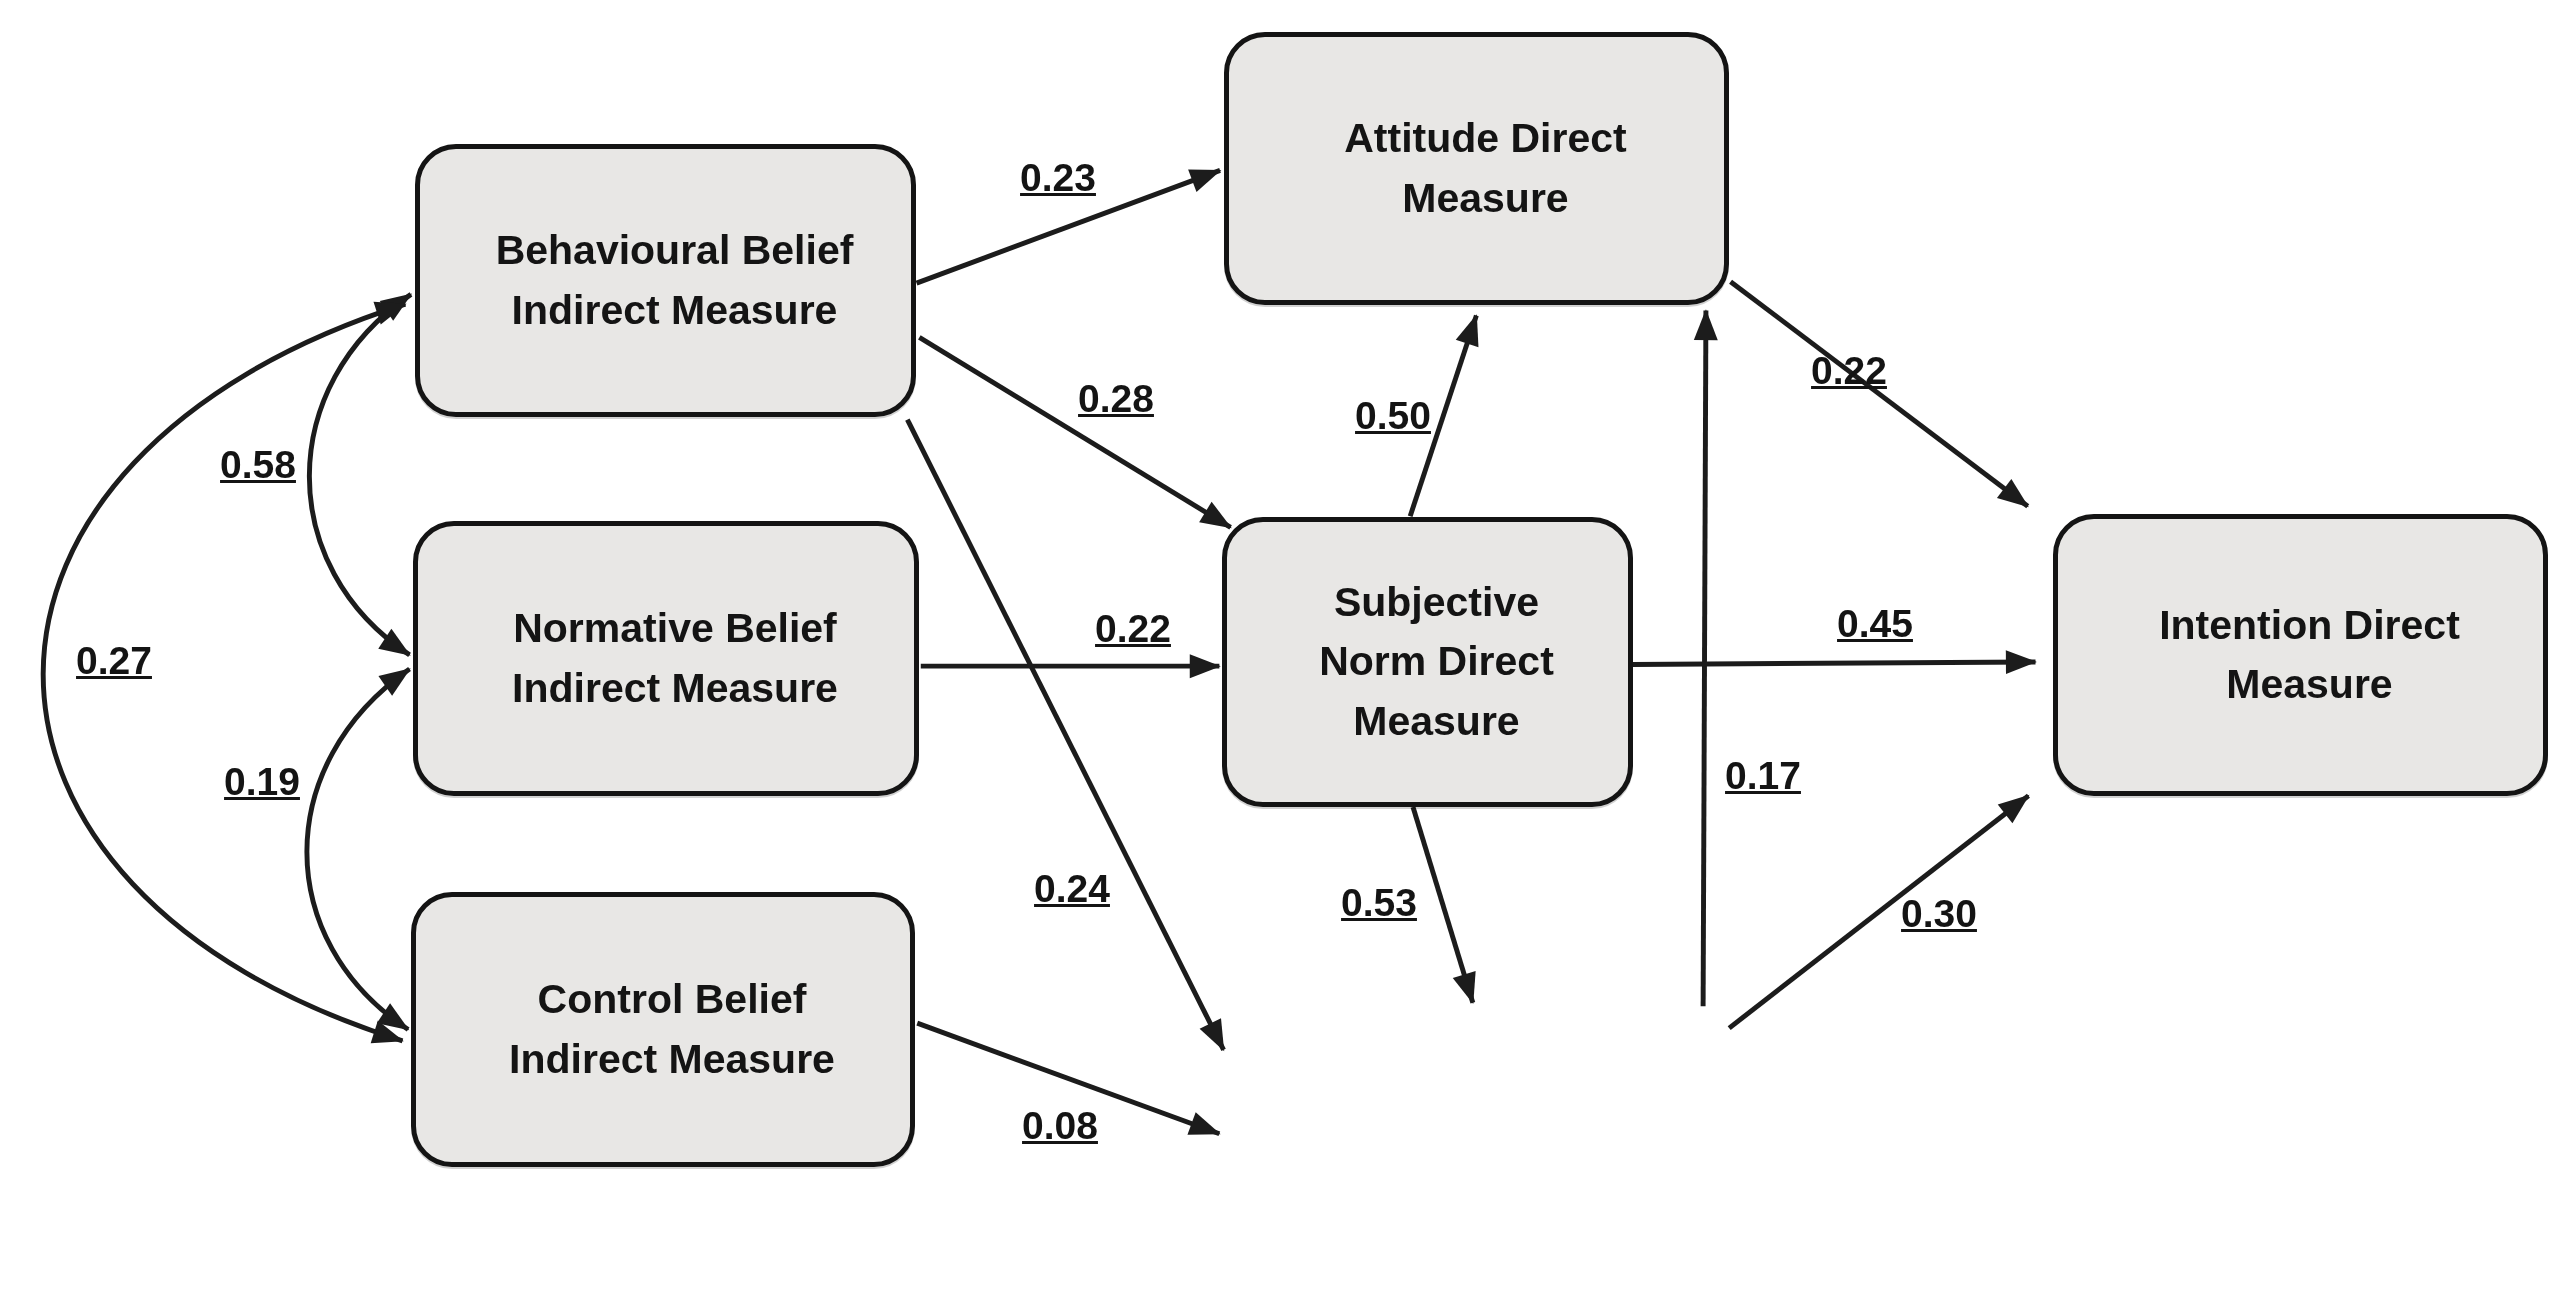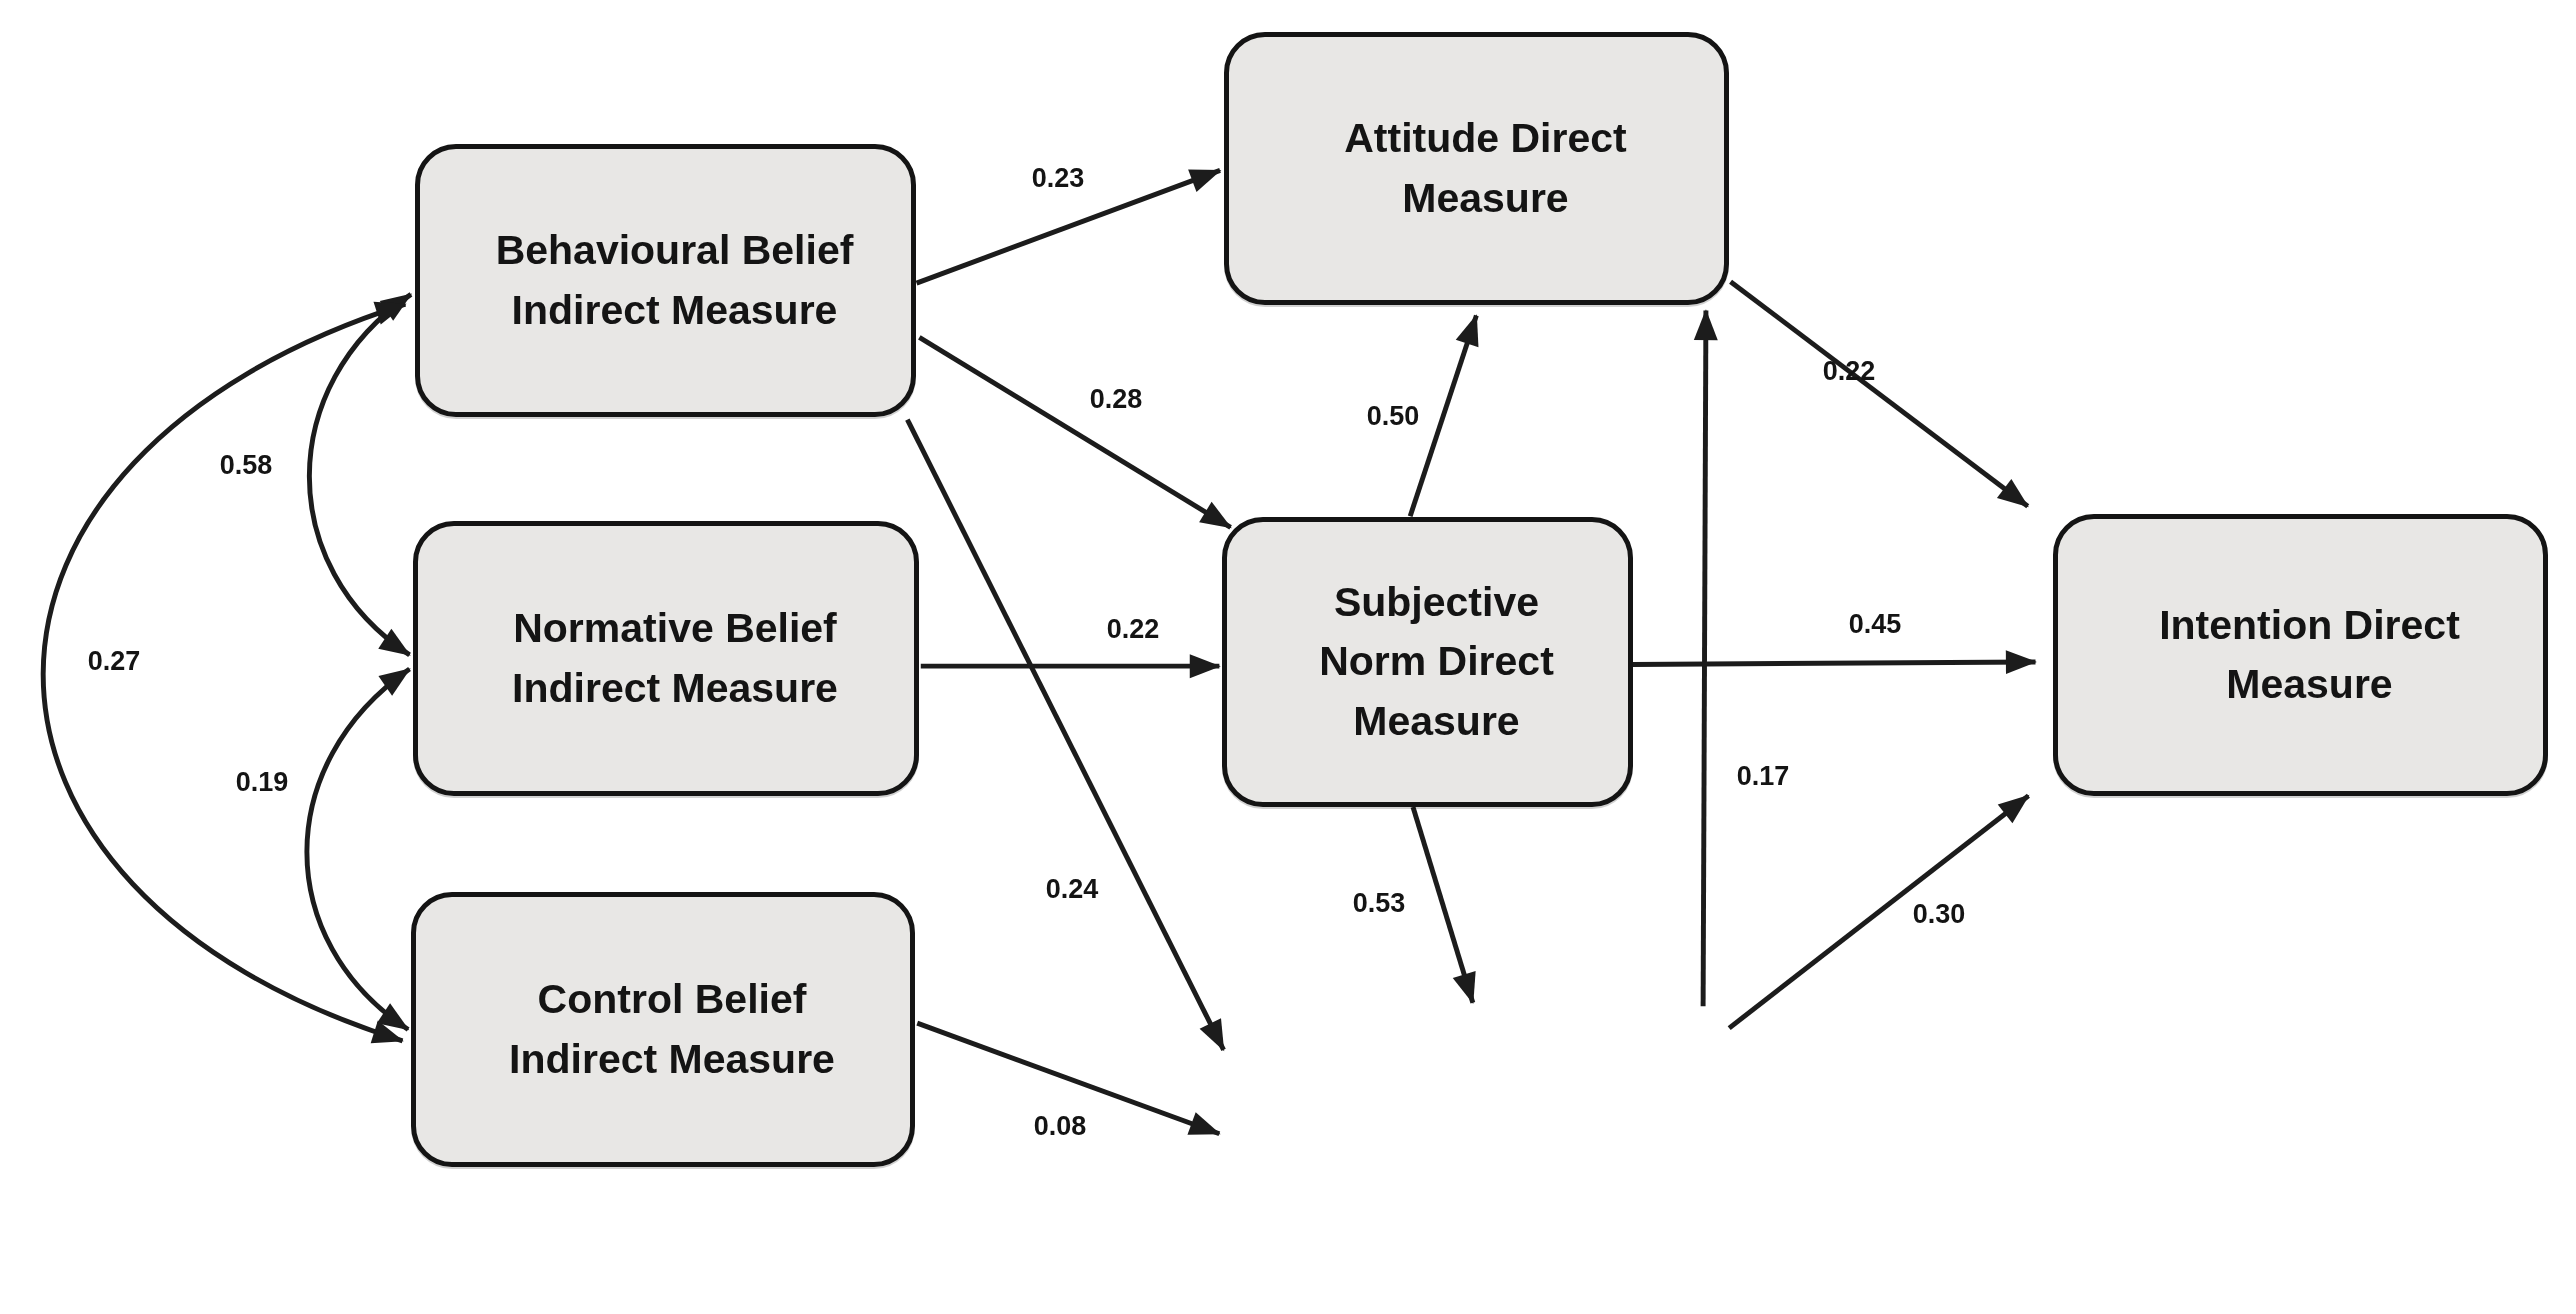--- a/index.html
+++ b/index.html
@@ -21,23 +21,24 @@
     text-align:center;
     font-size:41px;font-weight:700;color:#141414;
     line-height:1.45;
     white-space:pre-line;
     box-shadow:0 2.1px 0 rgba(0,0,0,0.18);
     padding-left:18px;
   }
   .coef{
     position:absolute;
     transform:translate(-50%,-50%);
-    font-size:27px;font-weight:700;color:#141414;
+    font-size:39px;font-weight:700;color:#141414;
     white-space:nowrap;
     background:transparent;
+    text-decoration:underline;
   }
   
   #node-bb {left:415px; top:144px; width:501px; height:273px;}
   #node-nb {left:413px; top:521px; width:506px; height:275px;}
   #node-cb {left:411px; top:892px;width:504px; height:275px;}
   #node-att{left:1224px;top:32px;  width:505px; height:273px;}
   #node-sn {left:1222px;top:517px; width:411px; height:290px;}
   #node-pbc{left:1222px;top:1007px;width:509px; height:271px;}
   #node-int{left:2041px;top:514px; width:495px; height:282px;margin-left:12px;}
 </style>
@@ -91,18 +92,18 @@
   <div class="coef" style="left:1116px;top:399px;">0.28</div>
   <div class="coef" style="left:1072px;top:889px;text-align:center;">0.24</div>
   <div class="coef" style="left:1133px;top:629px;">0.22</div>
   <div class="coef" style="left:1060px;top:1126px;">0.08</div>
   <div class="coef" style="left:1393px;top:416px;">0.50</div>
   <div class="coef" style="left:1379px;top:903px;">0.53</div>
   <div class="coef" style="left:1763px;top:776px;">0.17</div>
   <div class="coef" style="left:1875px;top:624px;">0.45</div>
   <div class="coef" style="left:1849px;top:371px;text-align:center;">0.22</div>
   <div class="coef" style="left:1939px;top:914px;">0.30</div>
-  <div class="coef" style="left:246px;top:465px;text-align:right;">0.58</div>
+  <div class="coef" style="left:258px;top:465px;text-align:right;">0.58</div>
   <div class="coef" style="left:262px;top:782px;">0.19</div>
   <div class="coef" style="left:114px;top:661px;">0.27</div>
 
 </div>
 
 
 </body></html>

